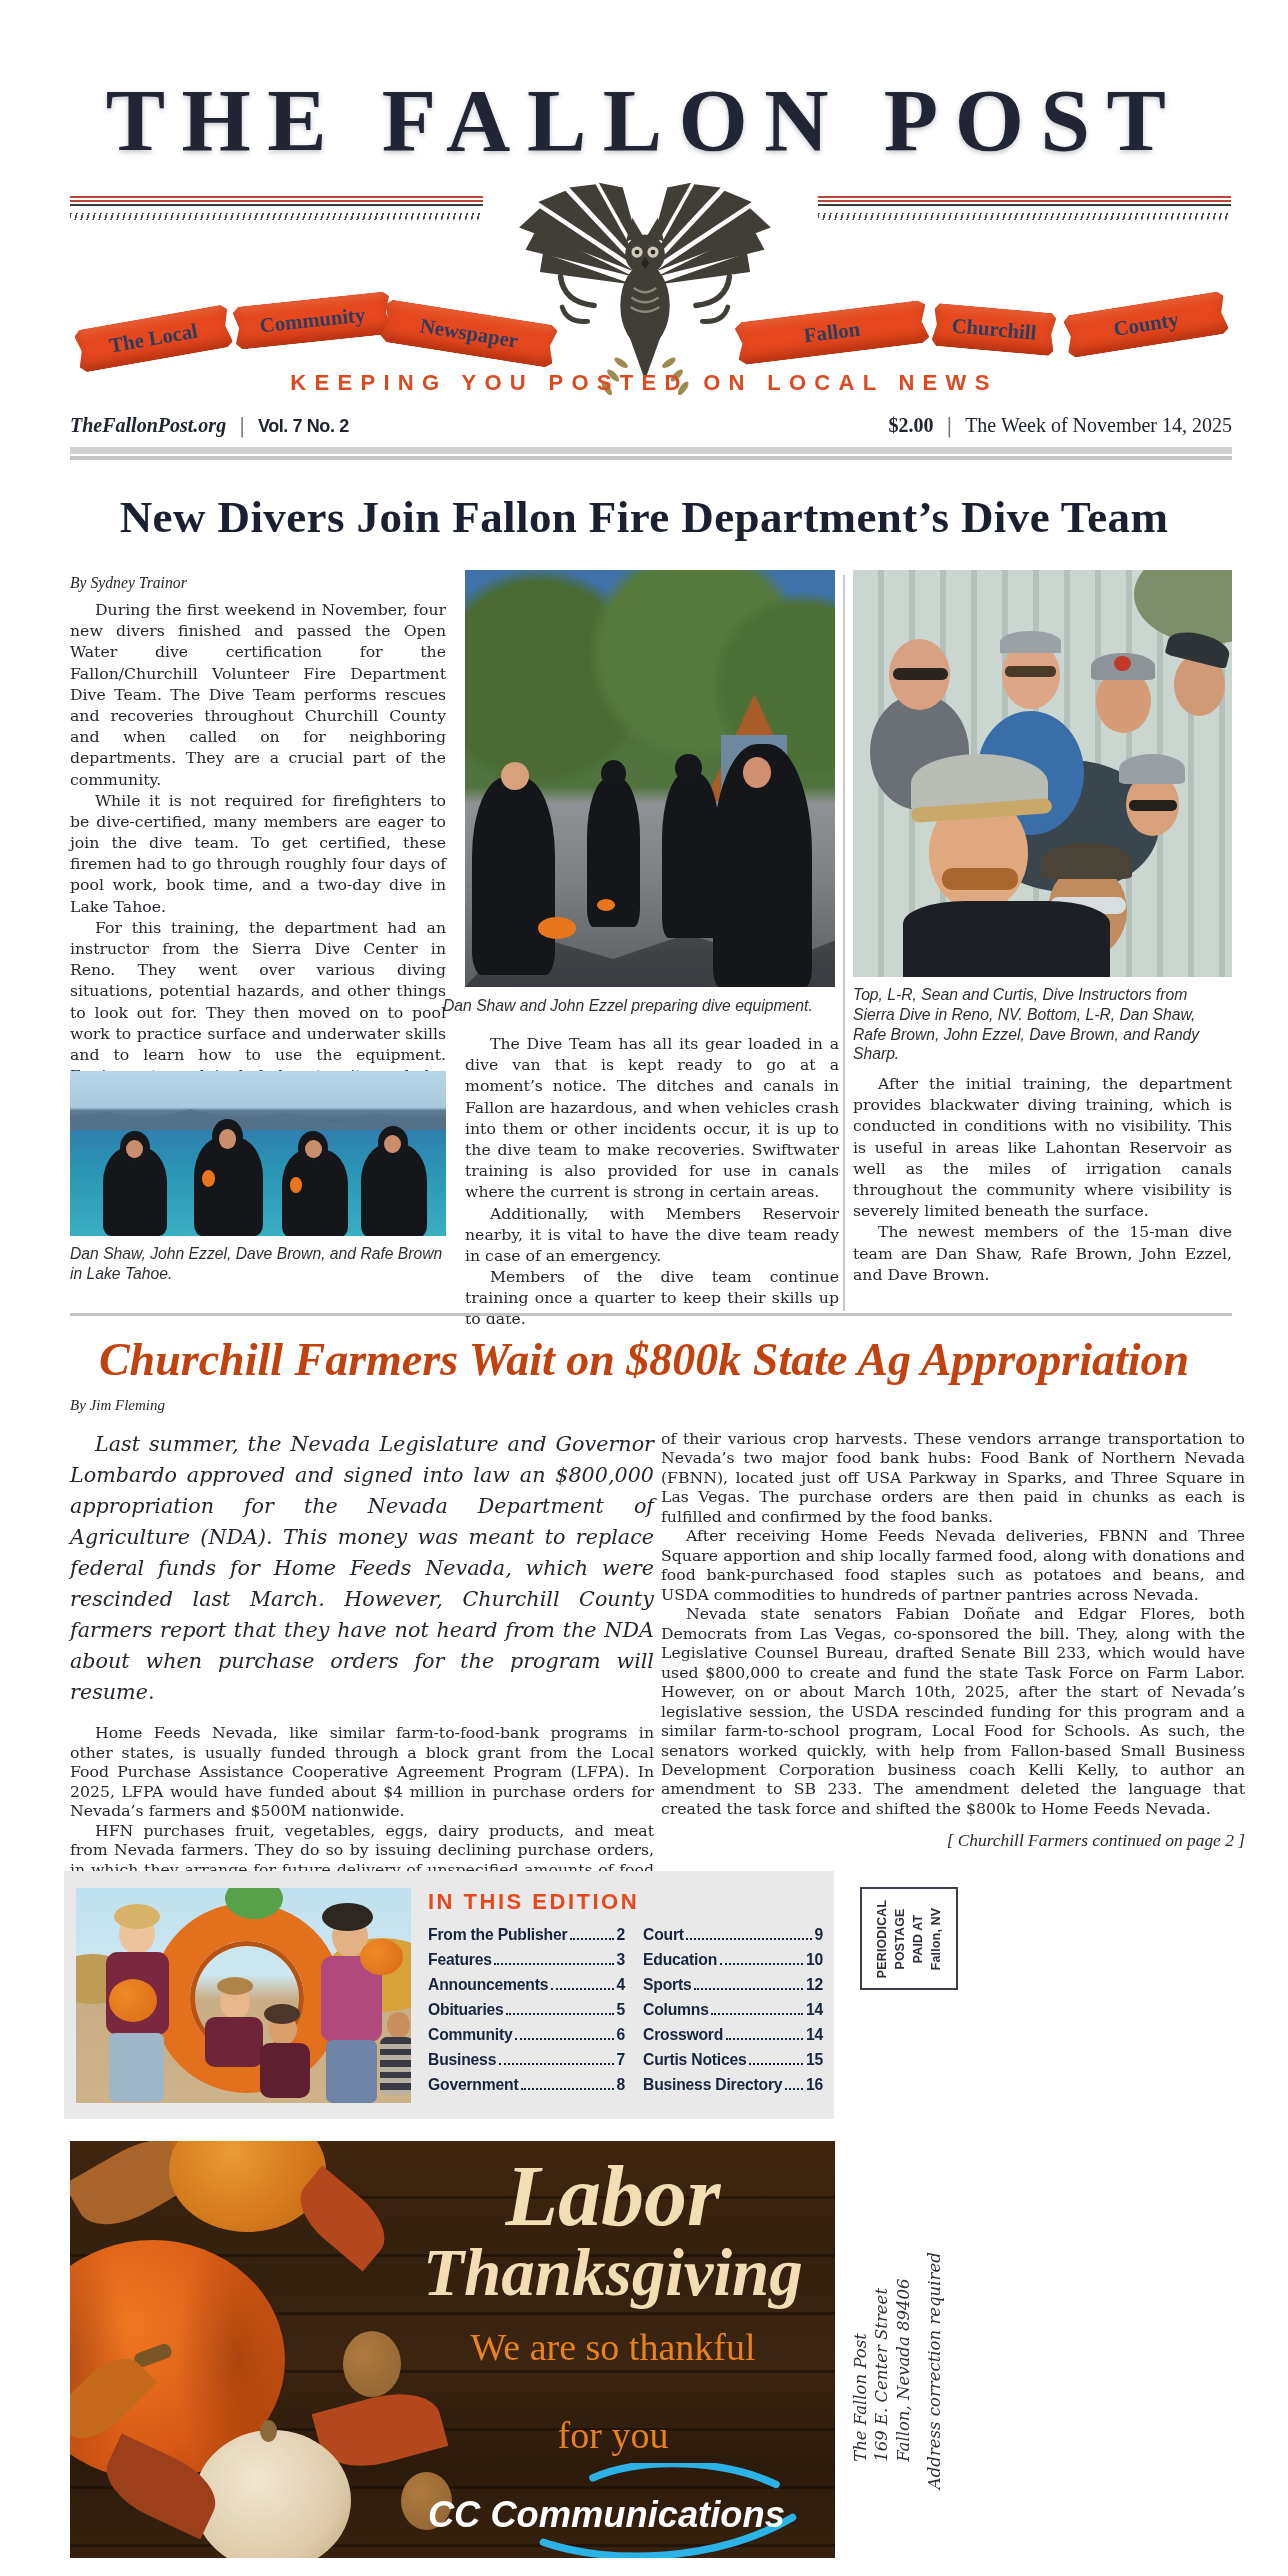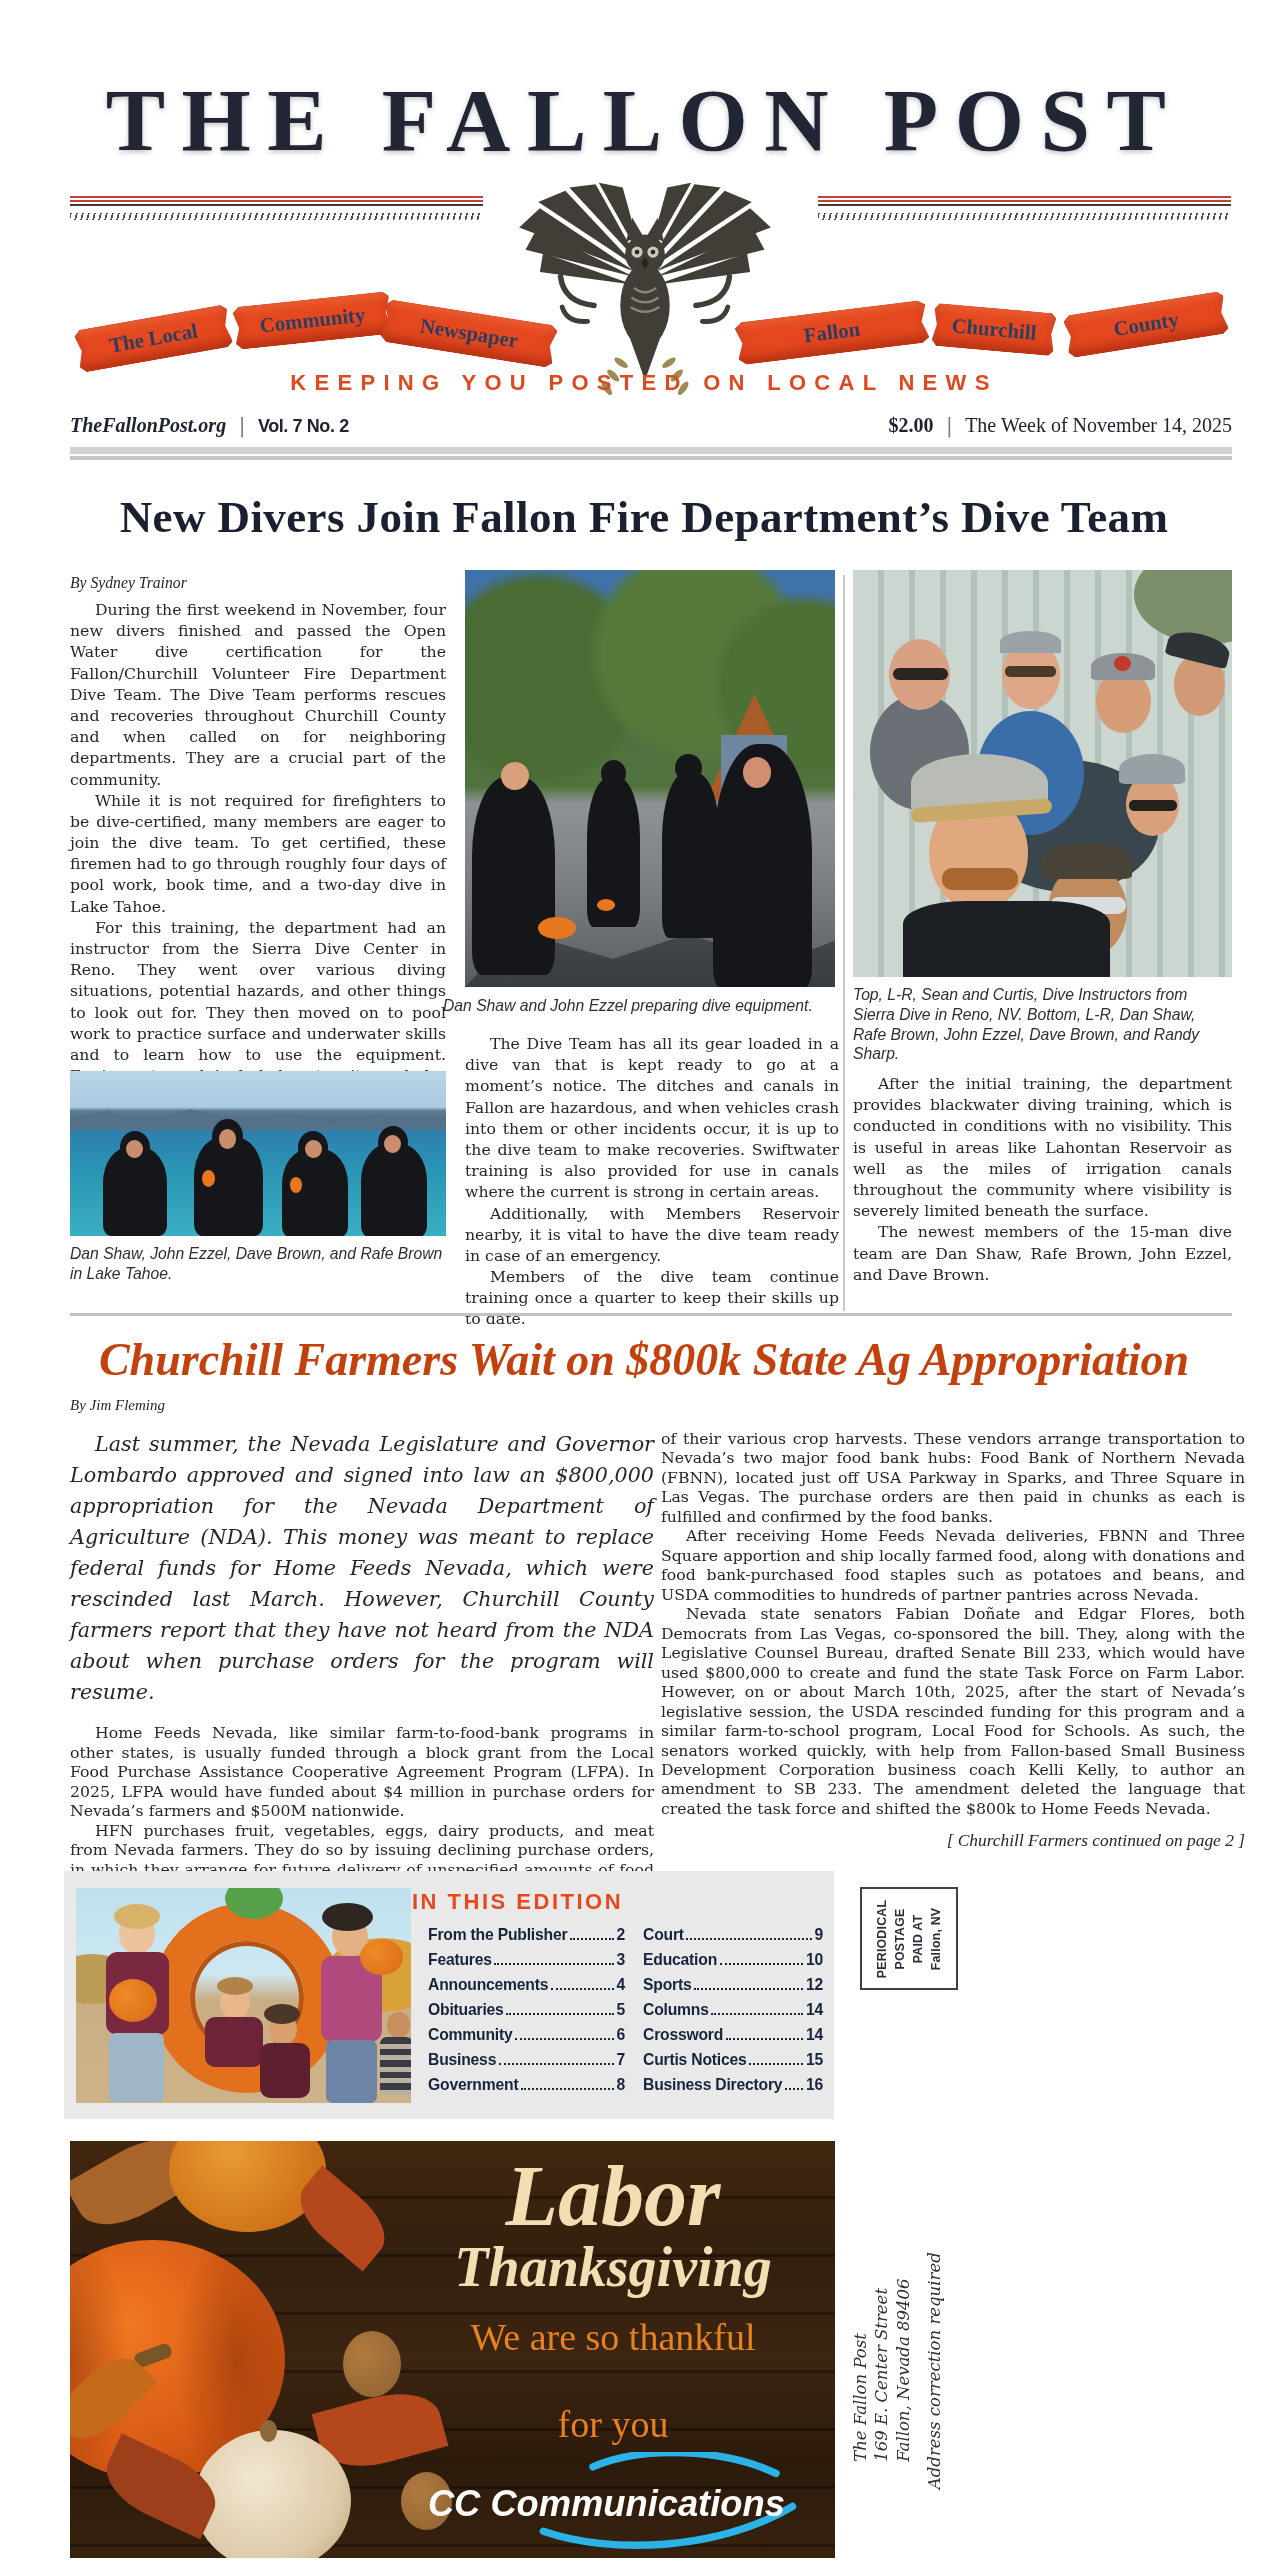--- a/index.html
+++ b/index.html
@@ -318,21 +318,21 @@
       <div class="abs" style="left:184px;top:155px;width:50px;height:55px;background:#5e2030;border-radius:10px;"></div>
       <div class="face" style="left:256px;top:28px;width:36px;height:41px;background:#e4b184;"></div>
       <div class="blob" style="left:246px;top:15px;width:51px;height:28px;background:#2e2620;"></div>
       <div class="abs" style="left:245px;top:68px;width:61px;height:86px;background:#b0497c;border-radius:11.6px;"></div>
       <div class="abs" style="left:250px;top:152px;width:51px;height:63px;background:#6e85a8;border-radius:6.6px;"></div>
       <div class="blob" style="left:284px;top:51px;width:43px;height:36px;background:radial-gradient(circle at 35% 35%,#f08a28,#d86a14);"></div>
       <div class="face" style="left:311px;top:124px;width:23px;height:26.5px;background:#c98e5e;"></div>
       <div class="abs" style="left:304px;top:149px;width:33px;height:58px;background:repeating-linear-gradient(180deg,#3a3a44 0 6.6px,#b8b0a0 6.6px 11.6px);border-radius:6.6px;"></div>
     </div>
 
-    <div class="abs idx-heading" style="left:348px;top:18px;text-align:center;">IN THIS EDITION</div>
+    <div class="abs idx-heading" style="left:364px;top:18px;text-align:center;">IN THIS EDITION</div>
 
     <div class="idx-col" style="left:364px;top:55px;width:197px;">
       <div class="idx-row">
           <span>From the Publisher</span>
           <span class="idx-dots"></span>
           <span>2</span>
         </div>
       <div class="idx-row">
           <span>Features</span>
           <span class="idx-dots"></span>
@@ -428,21 +428,21 @@
     <div class="blob" style="left:273px;top:190px;width:58px;height:66px;background:radial-gradient(circle at 35% 35%,#b07a3e,#8d6233);"></div>
     <div class="blob" style="left:331px;top:331px;width:51px;height:58px;background:radial-gradient(circle at 35% 35%,#b07a3e,#8d6233);"></div>
     <div class="leaf" style="left:248px;top:256px;width:124px;height:66px;background:#b5471c;transform:rotate(-15deg);"></div>
     <div class="blob" style="left:124px;top:289px;width:157px;height:141px;background:radial-gradient(circle at 40% 35%,#f2e7d2,#dcc9a8 65%,#b89c72);"></div>
     <div class="blob" style="left:190px;top:279px;width:16.5px;height:21.5px;background:#8a6a3a;"></div>
     <div class="leaf" style="left:33px;top:314px;width:116px;height:63px;background:#9c3f1a;transform:rotate(25deg);"></div>
     <div class="leaf" style="left:-16.5px;top:231px;width:99px;height:53px;background:#c46a1a;transform:rotate(-45deg);"></div>
 
     <div class="ad-text">
       <div class="ad-script" style="margin-top:15px;font-size:86px;">Labor</div>
-      <div class="ad-script" style="font-size:56px;margin-top:3.3px;">Thanksgiving</div>
+      <div class="ad-script" style="font-size:67px;margin-top:3.3px;">Thanksgiving</div>
       <div class="ad-msg" style="margin-top:21.5px;">We are so thankful</div>
       <div class="ad-msg">for you</div>
       <svg width="389" height="99" viewBox="0 0 470 120" style="margin-top:5px;">
         <path d="M210,18 C270,-8 370,-4 432,26" fill="none" stroke="#2bb3e8" stroke-width="9" stroke-linecap="round"></path>
         <path d="M150,96 C230,124 360,120 452,66" fill="none" stroke="#2bb3e8" stroke-width="9" stroke-linecap="round"></path>
         <text x="10" y="78" font-family="Liberation Sans, sans-serif" font-style="italic" font-weight="700" font-size="44" fill="#ffffff">CC Communications</text>
       </svg>
     </div>
   </div>
 

